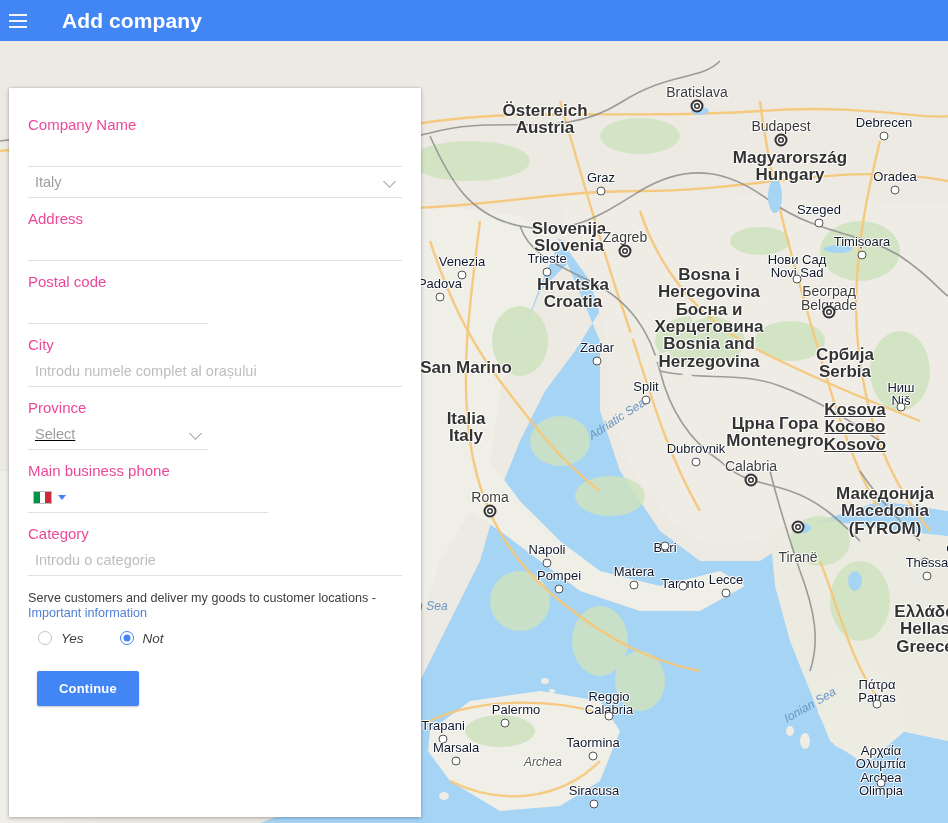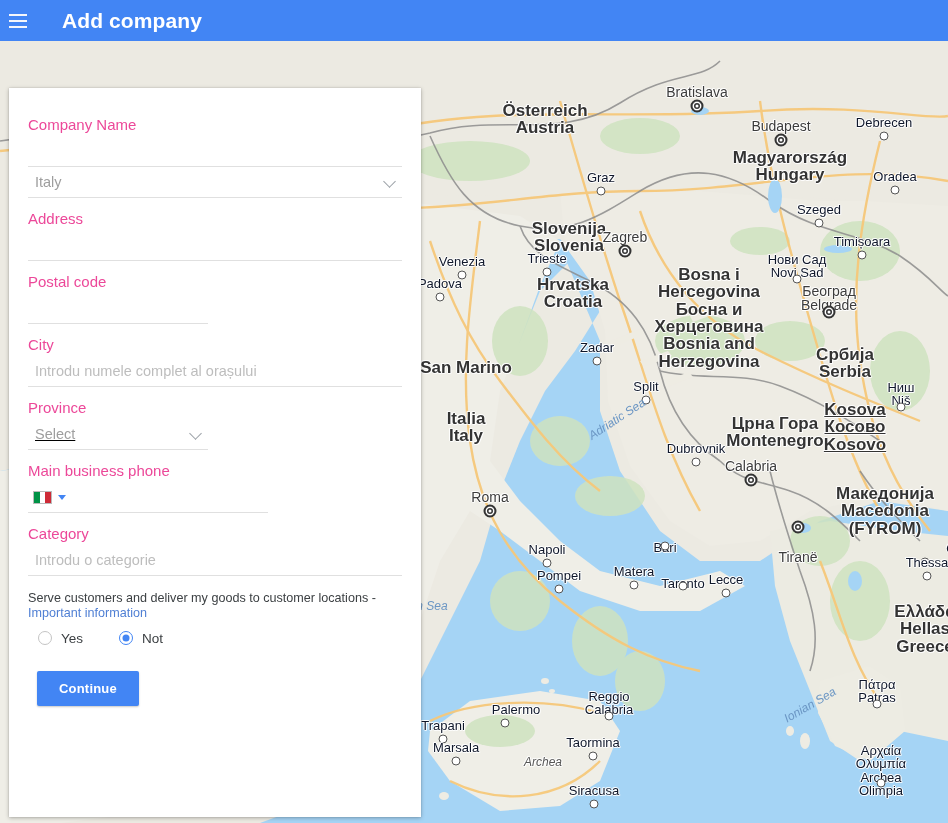--- a/index.html
+++ b/index.html
@@ -139,21 +139,21 @@
   }
 
   .consent {
     padding-top: 15px;
     font-size: 12.6px; color: #3c4043;
     line-height: 1.22;
   }
   .consent a { color: #4f7fd4; text-decoration: none; }
   .radios {
     display: flex; align-items: flex-start;
-    padding-top: 9px; padding-left: 10px;
+    padding-top: 9px; padding-left: 10px; font-style: italic;
   }
   .radio {
     display: flex; align-items: center;
     margin-right: 36px; cursor: pointer;
   }
   .rdot {
     width: 14px; height: 14px; border-radius: 50%;
     border: 1.6px solid #c4c4c4; box-sizing: border-box;
     position: relative;
   }

